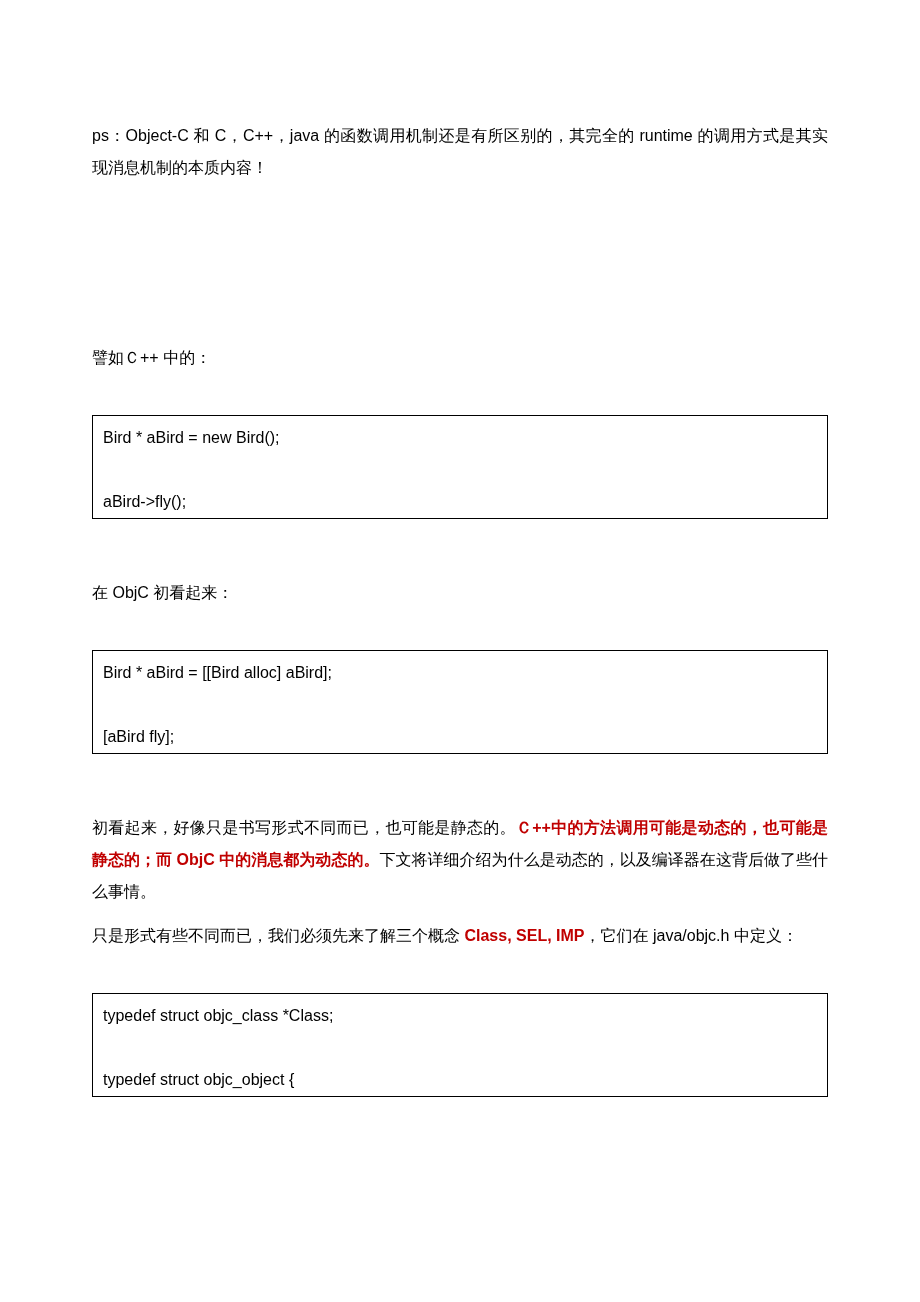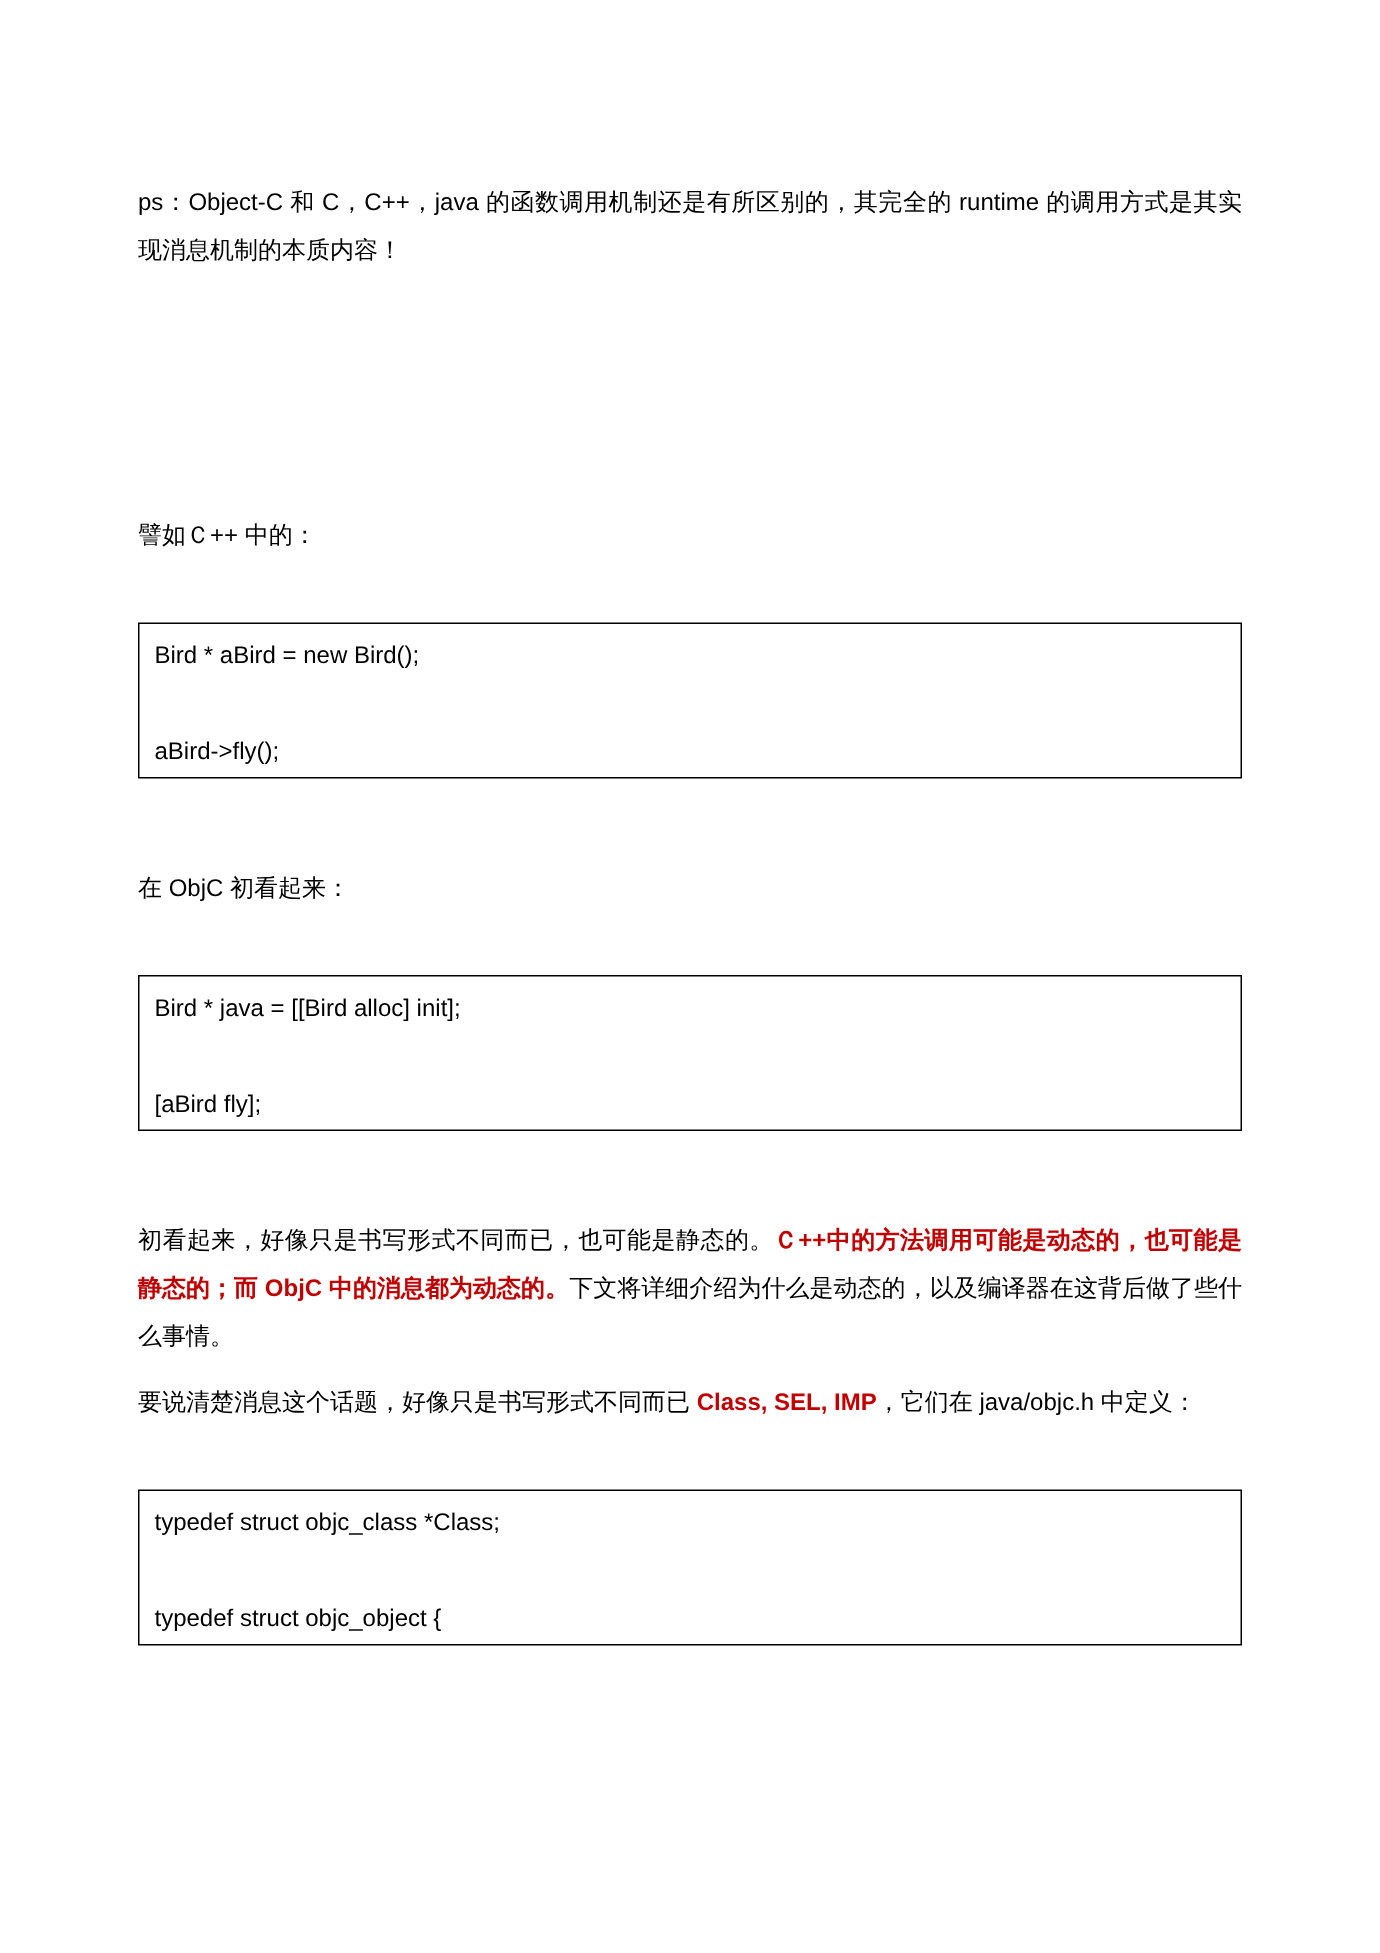--- a/index.html
+++ b/index.html
@@ -60,31 +60,31 @@
   <p class="para">譬如Ｃ++  中的：</p>
 
   <div class="codebox">Bird * aBird = new Bird();
 
 aBird-&gt;fly();</div>
 
   <div class="spacer-md"></div>
 
   <p class="para">在 ObjC  初看起来：</p>
 
-  <div class="codebox">Bird * java = [[Bird alloc] init];
+  <div class="codebox">Bird * aBird = [[Bird alloc] aBird];
 
 [aBird fly];</div>
 
   <div class="spacer-md"></div>
 
   <p class="para">
     <span>初看起来，好像只是书写形式不同而已，也可能是静态的。</span><span class="red">Ｃ++中的方法调用可能是动态的，也可能是静态的；而 ObjC 中的消息都为动态的。</span><span>下文将详细介绍为什么是动态的，以及编译器在这背后做了些什么事情。</span>
   </p>
 
   <p class="para">
-    <span>要说清楚消息这个话题，好像只是书写形式不同而已 </span><span class="red">Class, SEL, IMP</span><span>，它们在 java/objc.h  中定义：</span>
+    <span>只是形式有些不同而已，我们必须先来了解三个概念 </span><span class="red">Class, SEL, IMP</span><span>，它们在 java/objc.h  中定义：</span>
   </p>
 
   <div class="codebox">typedef struct objc_class *Class;
 
 typedef struct objc_object {</div>
 
 </div>
 
 </body></html>

